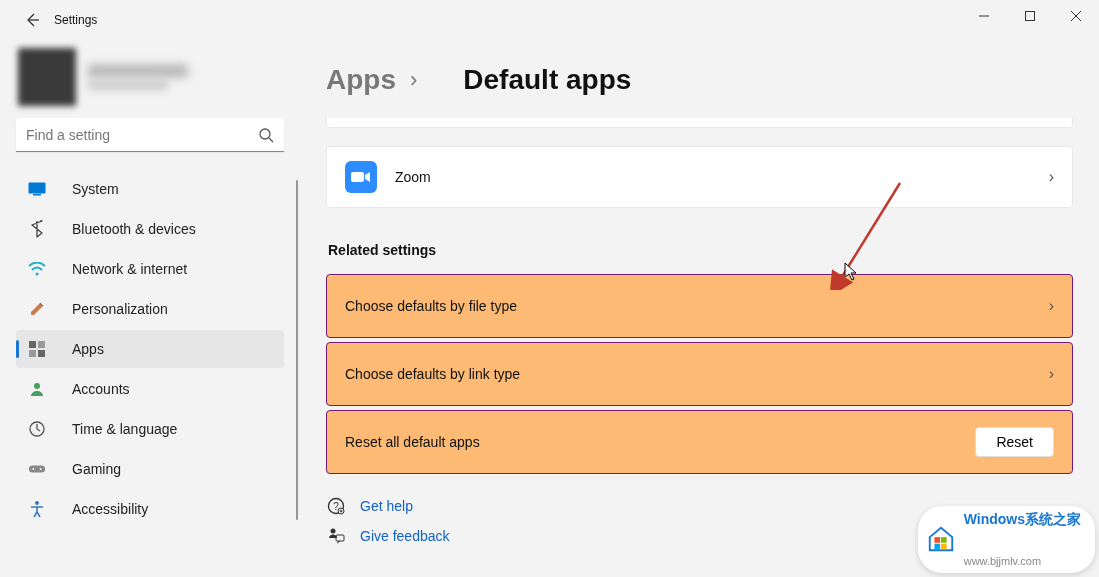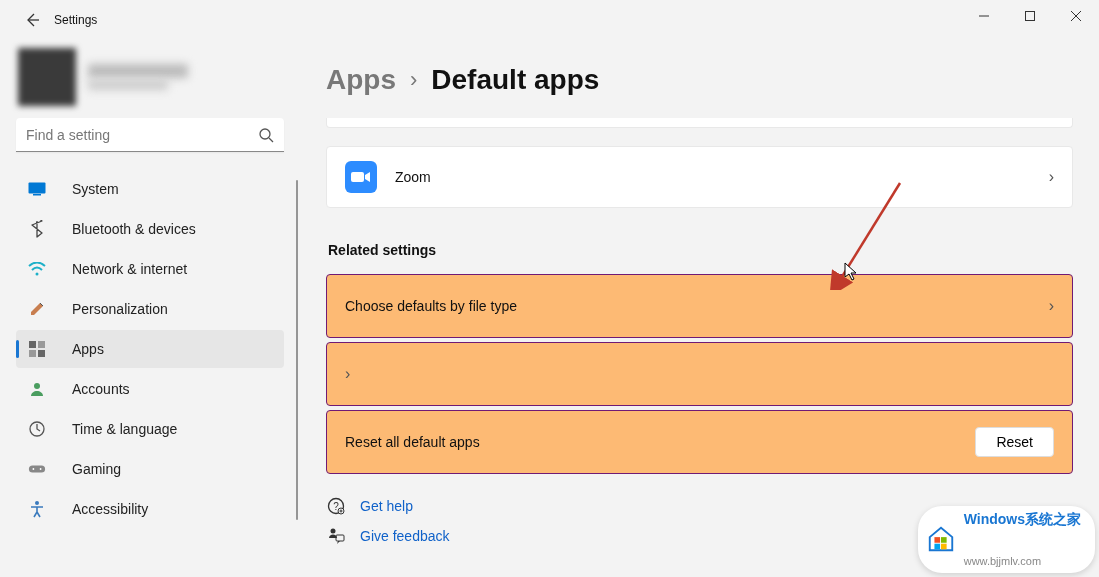--- a/index.html
+++ b/index.html
@@ -29,21 +29,21 @@
   .nav-item { height: 38px; display: flex; align-items: center; gap: 26px; padding: 0 12px; border-radius: 4px; cursor: pointer; font-size: 14px; color: #222; }
   .nav-item.selected { background: #e6e6e6; position:relative; }
   .nav-item.selected::before { content:""; position:absolute; left:0; top:10px; bottom:10px; width:3px; background:#1976d2; border-radius:2px; }
   .nav-icon { width: 18px; height: 18px; display:flex; align-items:center; justify-content:center; }
   .nav-scroll-track{ position:absolute; right:-14px; top:10px; width:2px; height:340px; background:#959595; border-radius:1px;}
 
   .content { flex: 1; padding: 24px 26px 0 26px; overflow: hidden; position: relative; }
   .breadcrumb { display: flex; align-items: center; gap: 14px; margin-bottom: 22px; }
   .bc-root { font-size: 28px; font-weight: 600; color: #787878; cursor:pointer; }
   .bc-sep { font-size: 22px; color: #787878; }
-  .bc-current { font-size: 28px; font-weight: 600; color: #111; }
+  .bc-current { font-size: 28px; font-weight: 600; color: #111; margin-left: 32px; }
 
   .card { background: #fff; border: 1px solid #e8e8e8; border-radius: 4px; display: flex; align-items: center; height: 62px; padding: 0 18px; margin-bottom: 4px; cursor:pointer; }
   .card.stub{ height:10px; padding:0; margin-bottom:18px; border-top:none; border-radius:0 0 4px 4px;}
   .card-icon { width: 32px; height: 32px; margin-right: 18px; display:flex; align-items:center; justify-content:center; border-radius:6px;}
   .zoom-icon { background:#2d8cff; color:#fff; font-size:18px;}
   .card-label { font-size: 14px; color:#111; flex:1;}
   .chev { color:#555;}
 
   .section-title { font-size: 14px; font-weight:600; color:#111; margin: 34px 0 16px 2px;}
 
@@ -223,20 +223,21 @@
       <span class="chev">›</span>
     </div>
 
     <div class="section-title">Related settings</div>
 
     <div class="settings-card">
       <span class="card-label">Choose defaults by file type</span>
       <span class="chev">›</span>
     </div>
     <div class="settings-card">
+      <span class="card-label">Choose defaults by link type</span>
       <span class="chev">›</span>
     </div>
     <div class="settings-card" style="cursor:default;">
       <span class="card-label">Reset all default apps</span>
       <button class="btn-reset">Reset</button>
     </div>
 
     <div class="help-row">
       <span class="help-icon">
           <svg width="18" height="18" viewBox="0 0 18 18">

